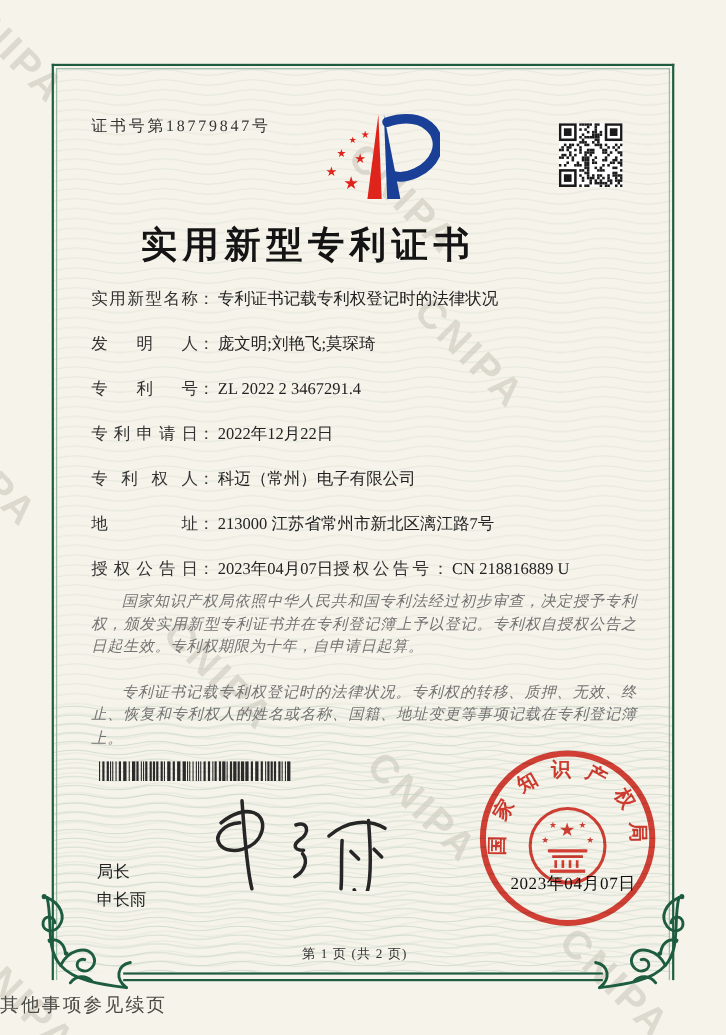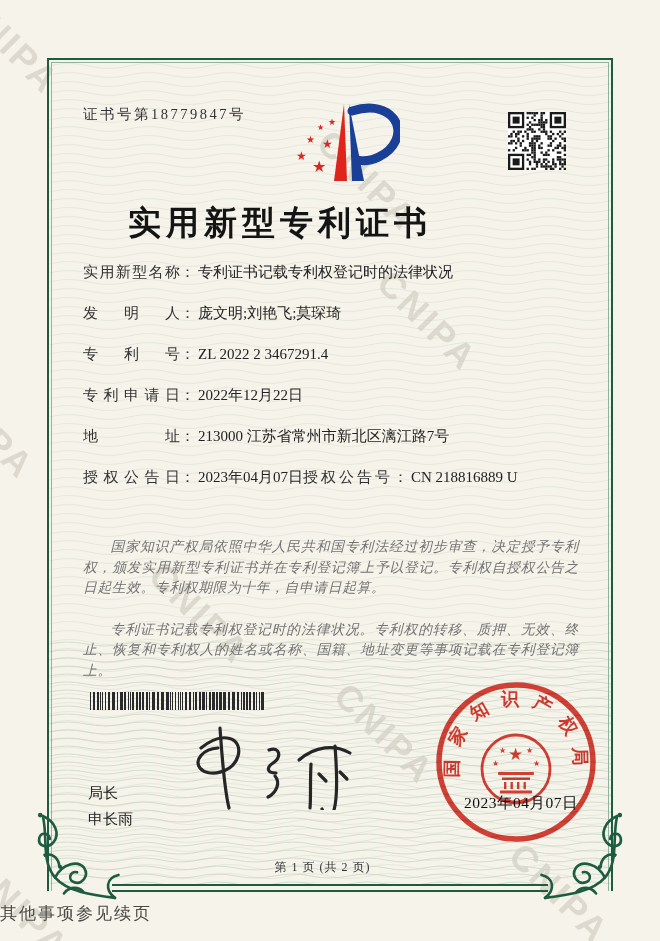--- a/index.html
+++ b/index.html
@@ -350,20 +350,21 @@
       <rect x="4.64" y="46.4" width="6.959999999999999" height="6.959999999999999" fill="#1a1a1a"></rect>
     </svg>
 
   <div class="title">实用新型专利证书</div>
 
   <div class="fields">
       <div class="frow"><span class="flabel">实用新型名称</span><span class="fcolon">：</span><span class="fvalue">专利证书记载专利权登记时的法律状况</span></div>
       <div class="frow"><span class="flabel">发明人</span><span class="fcolon">：</span><span class="fvalue">庞文明;刘艳飞;莫琛琦</span></div>
       <div class="frow"><span class="flabel">专利号</span><span class="fcolon">：</span><span class="fvalue">ZL 2022 2 3467291.4</span></div>
       <div class="frow"><span class="flabel">专利申请日</span><span class="fcolon">：</span><span class="fvalue">2022年12月22日</span></div>
+      <div class="frow"><span class="flabel">专利权人</span><span class="fcolon">：</span><span class="fvalue">科迈（常州）电子有限公司</span></div>
       <div class="frow"><span class="flabel">地址</span><span class="fcolon">：</span><span class="fvalue">213000 江苏省常州市新北区漓江路7号</span></div>
       <div class="frow"><span class="flabel">授权公告日</span><span class="fcolon">：</span><span class="fvalue">2023年04月07日</span><span class="flabel2">授权公告号</span><span class="fcolon">：</span><span class="fvalue">CN 218816889 U</span></div>
     </div>
 
   <div class="paras">
     <p>国家知识产权局依照中华人民共和国专利法经过初步审查，决定授予专利权，颁发实用新型专利证书并在专利登记簿上予以登记。专利权自授权公告之日起生效。专利权期限为十年，自申请日起算。</p>
     <p>专利证书记载专利权登记时的法律状况。专利权的转移、质押、无效、终止、恢复和专利权人的姓名或名称、国籍、地址变更等事项记载在专利登记簿上。</p>
   </div>
 
   <svg class="barcode" id="barcode-svg" viewBox="0 0 176 18" preserveAspectRatio="none">

